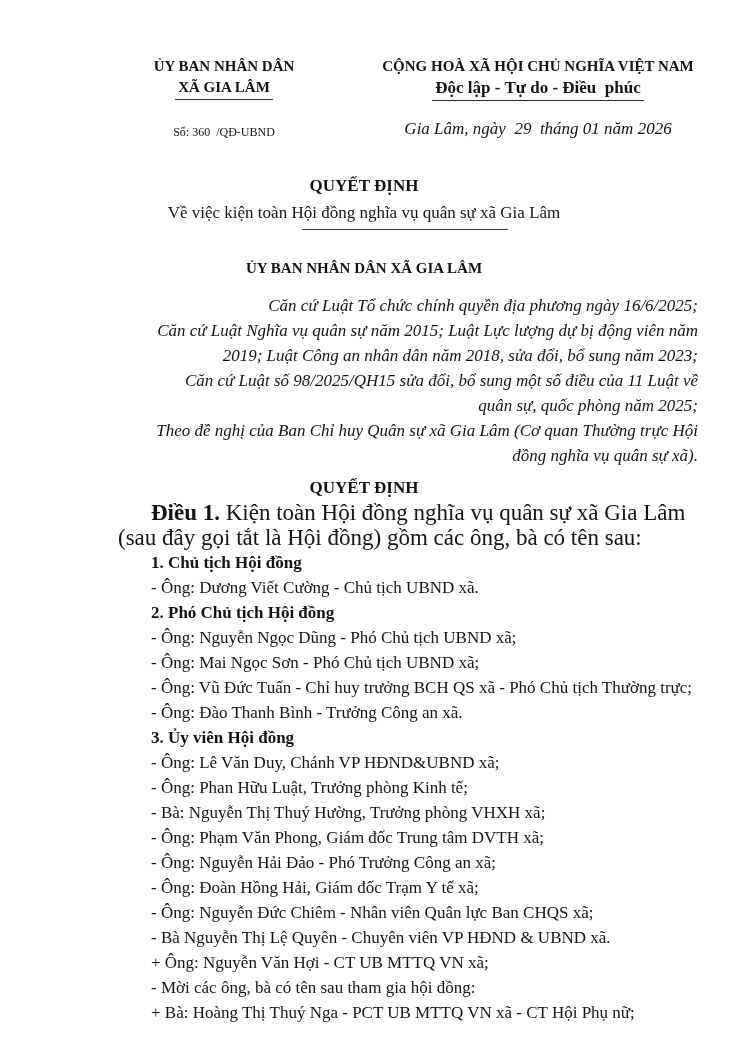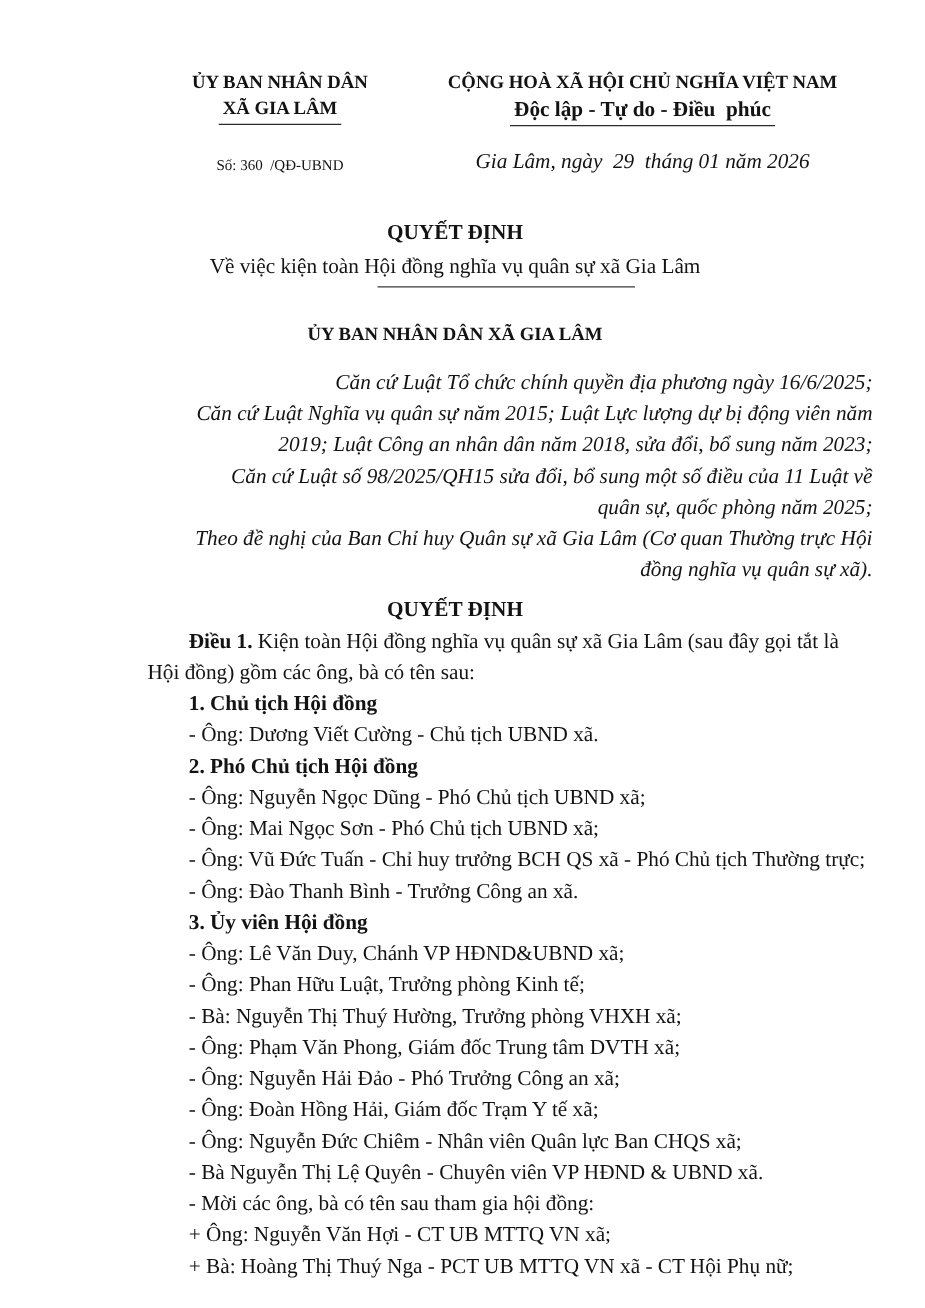--- a/index.html
+++ b/index.html
@@ -16,20 +16,21 @@
     background: #ffffff;
     color: #131313;
     font-family: "Liberation Serif", "DejaVu Serif", serif;
     overflow: hidden;
   }
 
   
   .header-row {
     display: flex;
     align-items: flex-start;
+    gap: 24px;
   }
   .header-left {
     width: 212px;
     text-align: center;
     flex: 0 0 auto;
   }
   .header-right {
     width: 368px;
     text-align: center;
     flex: 0 0 auto;
@@ -118,21 +119,21 @@
     text-align: right;
   }
   .decision-heading {
     font-weight: bold;
     font-size: 17px;
     line-height: 25px;
     margin: 7px 0 0 0;
   }
   .article {
     margin: 0;
-    font-size: 17px;
+    font-size: 23px;
     line-height: 25px;
     text-indent: 33px;
   }
   .article .article-label {
     font-weight: bold;
   }
   .section-heading {
     margin: 0;
     font-weight: bold;
     font-size: 17px;
@@ -204,18 +205,18 @@
   <div>
     <p class="section-heading">3. Ủy viên Hội đồng</p>
     <p class="member-line">- Ông: Lê Văn Duy, Chánh VP HĐND&amp;UBND xã;</p>
     <p class="member-line">- Ông: Phan Hữu Luật, Trưởng phòng Kinh tế;</p>
     <p class="member-line">- Bà: Nguyễn Thị Thuý Hường, Trưởng phòng VHXH xã;</p>
     <p class="member-line">- Ông: Phạm Văn Phong, Giám đốc Trung tâm DVTH xã;</p>
     <p class="member-line">- Ông: Nguyễn Hải Đảo - Phó Trưởng Công an xã;</p>
     <p class="member-line">- Ông: Đoàn Hồng Hải, Giám đốc Trạm Y tế xã;</p>
     <p class="member-line">- Ông: Nguyễn Đức Chiêm - Nhân viên Quân lực Ban CHQS xã;</p>
     <p class="member-line">- Bà Nguyễn Thị Lệ Quyên - Chuyên viên VP HĐND &amp; UBND xã.</p>
+    <p class="member-line">+ Ông: Nguyễn Văn Hợi - CT UB MTTQ VN xã;</p>
     <p class="member-line">- Mời các ông, bà có tên sau tham gia hội đồng:</p>
-    <p class="member-line">+ Ông: Nguyễn Văn Hợi - CT UB MTTQ VN xã;</p>
     <p class="member-line">+ Bà: Hoàng Thị Thuý Nga - PCT UB MTTQ VN xã - CT Hội Phụ nữ;</p>
   </div>
 
 </div>
 
 </body></html>

